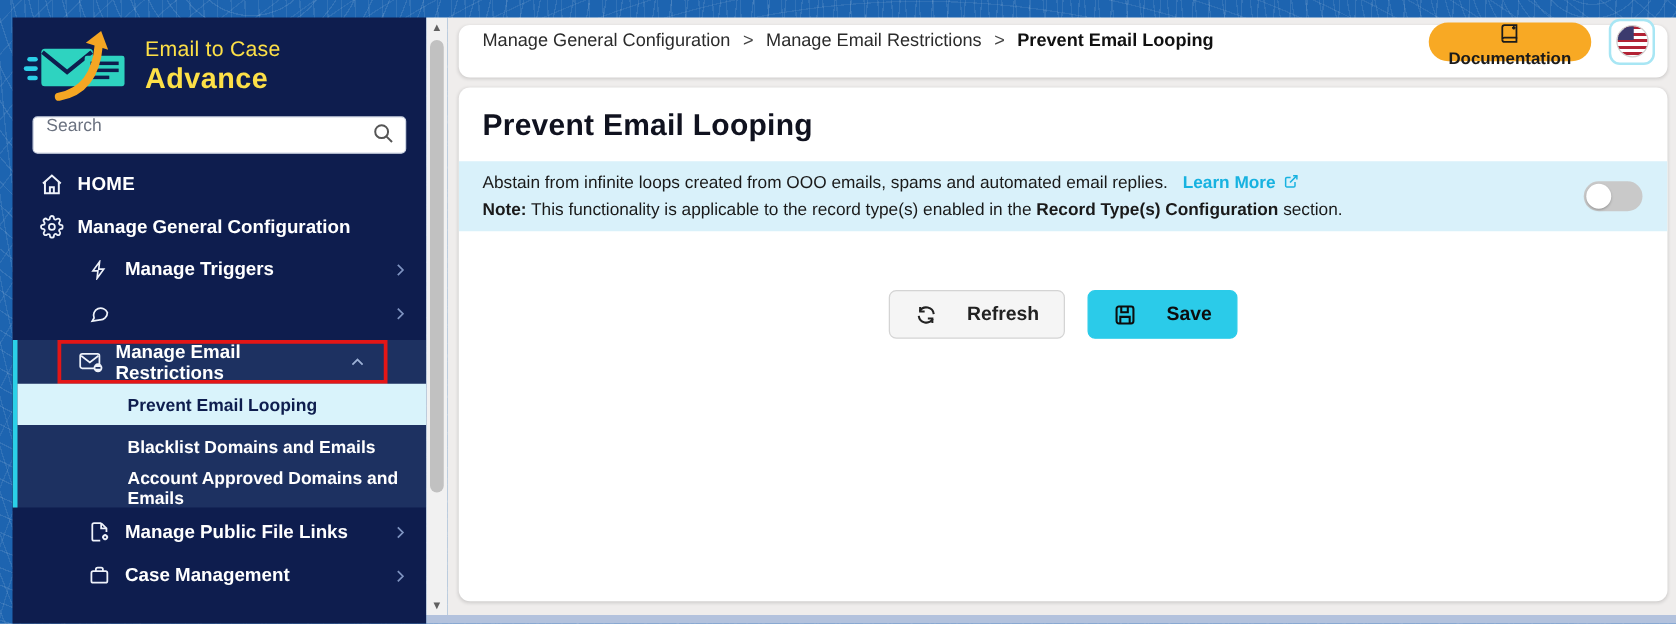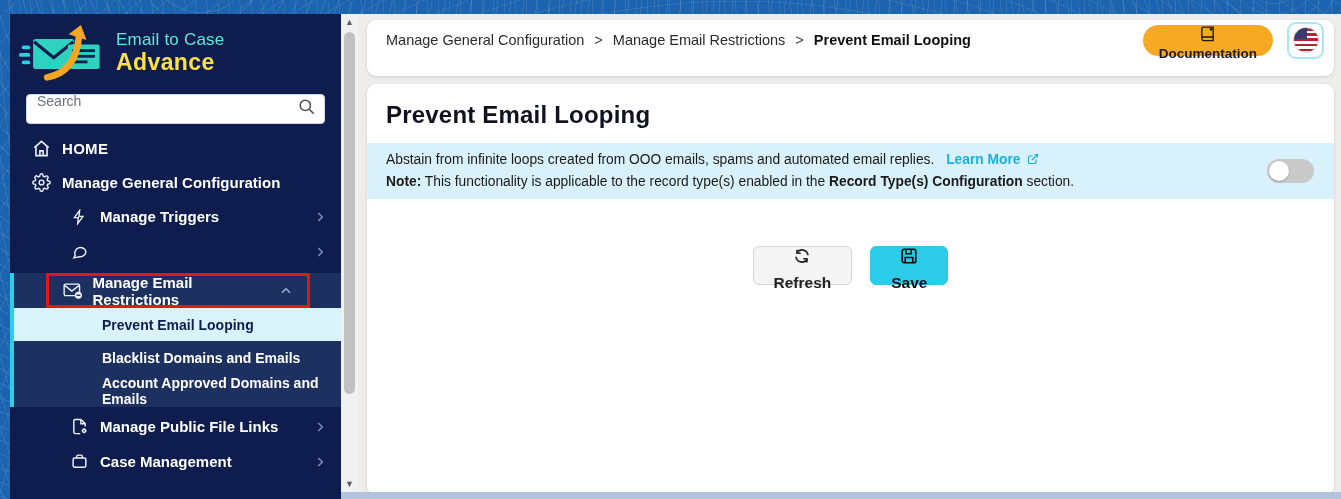--- a/index.html
+++ b/index.html
@@ -15,21 +15,21 @@
   }
 
   
   .sidebar {
     position:absolute; left:10px; top:14px; width:331px; height:485px;
     background:#0e1d4e; color:#fff; overflow:hidden;
   }
   .logo-row { display:flex; align-items:center; padding:12px 10px 6px 8px; height:72px; }
   .logo-mark { flex:0 0 auto; }
   .logo-text { margin-left:6px; line-height:1.1; }
-  .logo-line1 { color:#5eead4; font-size:17px; letter-spacing:.2px; }
+  .logo-line1 { color:#fde047; font-size:17px; letter-spacing:.2px; }
   .logo-line2 { color:#fde047; font-size:23px; font-weight:bold; letter-spacing:.4px; }
 
   .search-wrap { margin:6px 16px 0; position:relative; }
   .search-input {
     width:100%; height:30px; border:1px solid #cfd6e4; border-radius:4px;
     padding:0 34px 16px 10px; font-size:14px; color:#333; outline:none;
     font-family:"Liberation Sans", sans-serif; background:#fff;
   }
   .search-input::placeholder { color:#6b7280; }
   .search-icon { position:absolute; right:9px; top:5px; color:#555; }
@@ -72,21 +72,21 @@
   .v-scrollbar .arrow.down { margin-top:auto; }
 
   
   .main {
     position:absolute; left:358px; top:14px; right:0; bottom:7px;
     background:#efedec; padding:6px 7px 0 9px; overflow:hidden;
   }
   .card { background:#fff; border-radius:9px; box-shadow:0 1px 3px rgba(0,0,0,.14); }
 
   .breadcrumb-bar {
-    height:56px; display:flex; align-items:center; padding:0 10px 16px 19px;
+    height:42px; display:flex; align-items:center; padding:0 10px 16px 19px;
   }
   .breadcrumb { font-size:14.5px; color:#2b2b2b; white-space:nowrap; }
   .breadcrumb .sep { margin:0 6px; color:#444; }
   .breadcrumb .current { font-weight:bold; color:#111; }
   .bc-actions { margin-left:auto; display:flex; align-items:center; gap:14px; }
   .pill-btn {
     display:flex; align-items:center; gap:4px; height:31px; padding:0 16px;
     border:none; border-radius:17px; font-size:13.5px; font-weight:600; color:#1b1b1b;
     cursor:pointer; font-family:"Liberation Sans", sans-serif;flex-direction:column;
   }
@@ -120,24 +120,23 @@
     margin-left:auto; flex:0 0 auto; width:47px; height:24px; border-radius:13px;
     background:#c9c9c9; position:relative; cursor:pointer; margin-right:2px;
   }
   .toggle .knob {
     position:absolute; left:2px; top:2px; width:20px; height:20px; border-radius:50%;
     background:#fff; box-shadow:0 1px 2px rgba(0,0,0,.25);
   }
 
   .actions-row { display:flex; justify-content:center; gap:18px; margin-top:47px; }
   .action-btn {
-    display:flex; align-items:center; gap:9px; height:39px; padding:0 20px;
+    display:flex; align-items:center; gap:24px; height:39px; padding:0 20px;
     border-radius:6px; font-size:15.5px; font-weight:600; cursor:pointer;
     font-family:"Liberation Sans", sans-serif;
-    flex-direction:column;
   }
   .btn-refresh { background:#f5f5f5; border:1px solid #d4d4d4; color:#222; }
   .btn-save { background:#2bcbe9; border:1px solid #2bcbe9; color:#0d0d0d; }
 
   .h-scrollbar { position:absolute; left:341px; right:0; bottom:0; height:7px; background:#b3c2dd; cursor:pointer; }
 
   svg { display:block; }
 </style>
 </head>
 <body>

